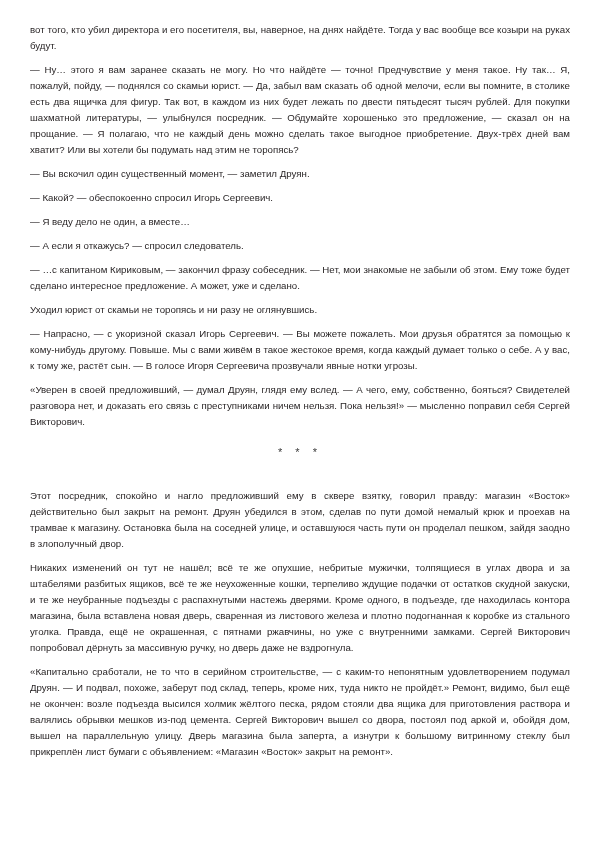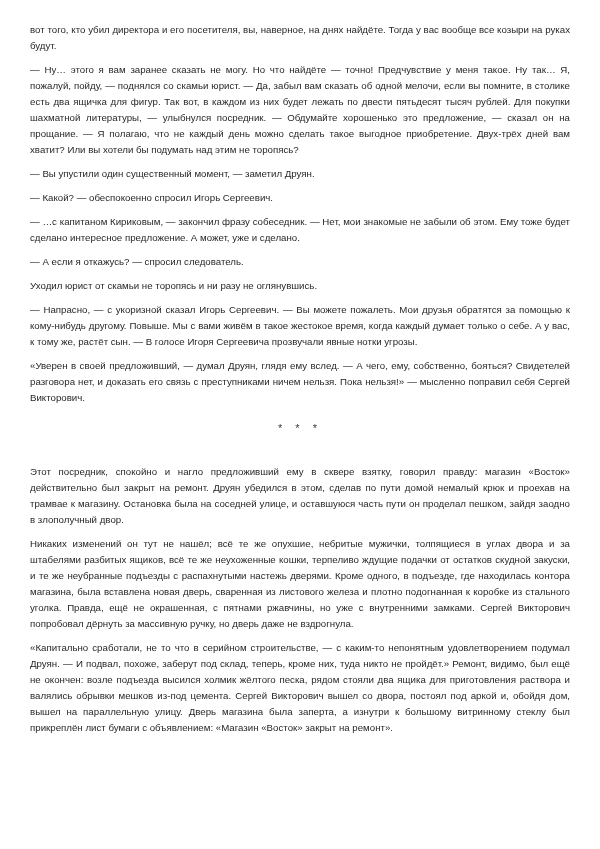--- a/index.html
+++ b/index.html
@@ -51,24 +51,25 @@
   }
 </style>
 </head>
 <body>
 
 <div class="page">
   <div class="book-text">
 
     <p class="para">вот того, кто убил директора и его посетителя, вы, наверное, на днях найдёте. Тогда у вас вообще все козыри на руках будут.</p>
     <p class="para">— Ну… этого я вам заранее сказать не могу. Но что найдёте — точно! Предчувствие у меня такое. Ну так… Я, пожалуй, пойду, — поднялся со скамьи юрист. — Да, забыл вам сказать об одной мелочи, если вы помните, в столике есть два ящичка для фигур. Так вот, в каждом из них будет лежать по двести пятьдесят тысяч рублей. Для покупки шахматной литературы, — улыбнулся посредник. — Обдумайте хорошенько это предложение, — сказал он на прощание. — Я полагаю, что не каждый день можно сделать такое выгодное приобретение. Двух-трёх дней вам хватит? Или вы хотели бы подумать над этим не торопясь?</p>
-    <p class="para">— Вы упустили один существенный момент, — заметил Друян.</p>
+    <p class="para">— Вы вскочил один существенный момент, — заметил Друян.</p>
     <p class="para">— Какой? — обеспокоенно спросил Игорь Сергеевич.</p>
+    <p class="para">— Я веду дело не один, а вместе…</p>
+    <p class="para">— А если я откажусь? — спросил следователь.</p>
     <p class="para">— …с капитаном Кириковым, — закончил фразу собеседник. — Нет, мои знакомые не забыли об этом. Ему тоже будет сделано интересное предложение. А может, уже и сделано.</p>
-    <p class="para">— А если я откажусь? — спросил следователь.</p>
     <p class="para">Уходил юрист от скамьи не торопясь и ни разу не оглянувшись.</p>
     <p class="para">— Напрасно, — с укоризной сказал Игорь Сергеевич. — Вы можете пожалеть. Мои друзья обратятся за помощью к кому-нибудь другому. Повыше. Мы с вами живём в такое жестокое время, когда каждый думает только о себе. А у вас, к тому же, растёт сын. — В голосе Игоря Сергеевича прозвучали явные нотки угрозы.</p>
     <p class="para">«Уверен в своей предложивший, — думал Друян, глядя ему вслед. — А чего, ему, собственно, бояться? Свидетелей разговора нет, и доказать его связь с преступниками ничем нельзя. Пока нельзя!» — мысленно поправил себя Сергей Викторович.</p>
 
     <div class="scene-break">* * *</div>
     <div class="spacer-after-break"></div>
 
     <p class="para">Этот посредник, спокойно и нагло предложивший ему в сквере взятку, говорил правду: магазин «Восток» действительно был закрыт на ремонт. Друян убедился в этом, сделав по пути домой немалый крюк и проехав на трамвае к магазину. Остановка была на соседней улице, и оставшуюся часть пути он проделал пешком, зайдя заодно в злополучный двор.</p>
     <p class="para">Никаких изменений он тут не нашёл; всё те же опухшие, небритые мужички, толпящиеся в углах двора и за штабелями разбитых ящиков, всё те же неухоженные кошки, терпеливо ждущие подачки от остатков скудной закуски, и те же неубранные подъезды с распахнутыми настежь дверями. Кроме одного, в подъезде, где находилась контора магазина, была вставлена новая дверь, сваренная из листового железа и плотно подогнанная к коробке из стального уголка. Правда, ещё не окрашенная, с пятнами ржавчины, но уже с внутренними замками. Сергей Викторович попробовал дёрнуть за массивную ручку, но дверь даже не вздрогнула.</p>
     <p class="para">«Капитально сработали, не то что в серийном строительстве, — с каким-то непонятным удовлетворением подумал Друян. — И подвал, похоже, заберут под склад, теперь, кроме них, туда никто не пройдёт.» Ремонт, видимо, был ещё не окончен: возле подъезда высился холмик жёлтого песка, рядом стояли два ящика для приготовления раствора и валялись обрывки мешков из-под цемента. Сергей Викторович вышел со двора, постоял под аркой и, обойдя дом, вышел на параллельную улицу. Дверь магазина была заперта, а изнутри к большому витринному стеклу был прикреплён лист бумаги с объявлением: «Магазин «Восток» закрыт на ремонт».</p>

